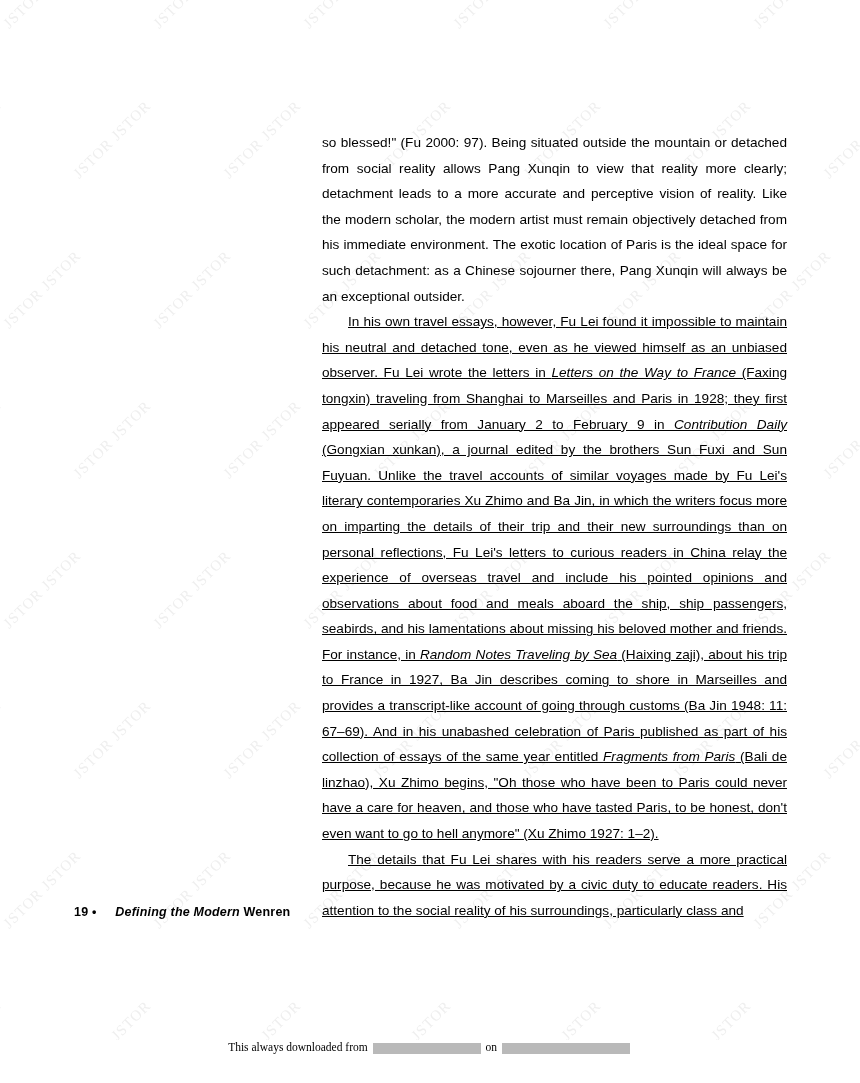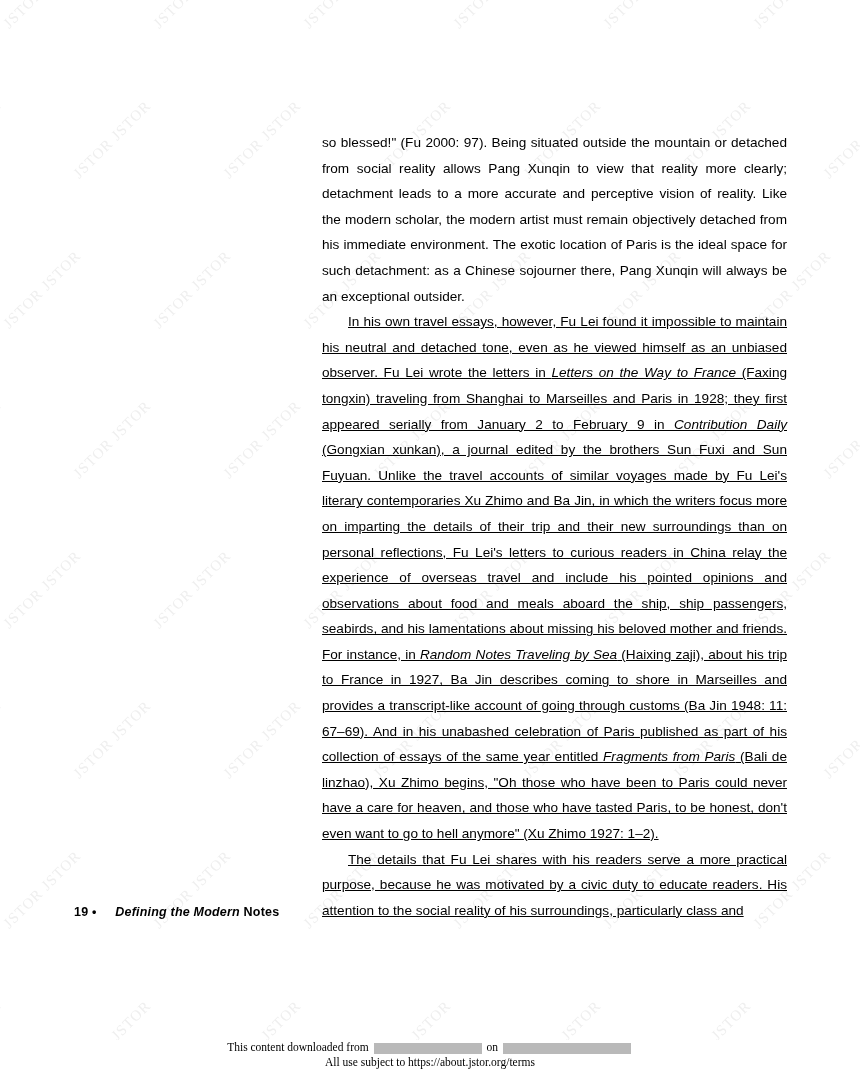--- a/index.html
+++ b/index.html
@@ -179,24 +179,23 @@
       <span class="wm" style="left: 820px; top: 1070px;">JSTOR  JSTOR</span>
     </div>
 
   <div id="text-column">
       <p class="">so blessed!" (Fu 2000: 97). Being situated outside the mountain or detached from social reality allows Pang Xunqin to view that reality more clearly; detachment leads to a more accurate and perceptive vision of reality. Like the modern scholar, the modern artist must remain objectively detached from his immediate environment. The exotic location of Paris is the ideal space for such detachment: as a Chinese sojourner there, Pang Xunqin will always be an exceptional outsider.</p>
       <p class="indent">In his own travel essays, however, Fu Lei found it impossible to maintain his neutral and detached tone, even as he viewed himself as an unbiased observer. Fu Lei wrote the letters in <i>Letters on the Way to France</i> (Faxing tongxin) traveling from Shanghai to Marseilles and Paris in 1928; they first appeared serially from January 2 to February 9 in <i>Contribution Daily</i> (Gongxian xunkan), a journal edited by the brothers Sun Fuxi and Sun Fuyuan. Unlike the travel accounts of similar voyages made by Fu Lei's literary contemporaries Xu Zhimo and Ba Jin, in which the writers focus more on imparting the details of their trip and their new surroundings than on personal reflections, Fu Lei's letters to curious readers in China relay the experience of overseas travel and include his pointed opinions and observations about food and meals aboard the ship, ship passengers, seabirds, and his lamentations about missing his beloved mother and friends. For instance, in <i>Random Notes Traveling by Sea</i> (Haixing zaji), about his trip to France in 1927, Ba Jin describes coming to shore in Marseilles and provides a transcript-like account of going through customs (Ba Jin 1948: 11: 67–69). And in his unabashed celebration of Paris published as part of his collection of essays of the same year entitled <i>Fragments from Paris</i> (Bali de linzhao), Xu Zhimo begins, "Oh those who have been to Paris could never have a care for heaven, and those who have tasted Paris, to be honest, don't even want to go to hell anymore" (Xu Zhimo 1927: 1–2).</p>
       <p class="indent">The details that Fu Lei shares with his readers serve a more practical purpose, because he was motivated by a civic duty to educate readers. His attention to the social reality of his surroundings, particularly class and</p>
     </div>
 
   <div id="running-foot">
-    <span>19</span><span class="sep">&nbsp;</span><span class="sep">•</span><span class="sep">&nbsp;</span><span class="foot-title">Defining the Modern</span><span class="sep">&nbsp;</span><span>Notes</span>
+    <span>19</span><span class="sep">&nbsp;</span><span class="sep">•</span><span class="sep">&nbsp;</span><span class="foot-title">Defining the Modern</span><span class="sep">&nbsp;</span><span>Wenren</span>
   </div>
 
   <div id="jstor-footer">
-    <span>This content downloaded from</span>
+    <span>This always downloaded from</span>
     <span class="redact r1"></span>
     <span>on</span>
     <span class="redact r2"></span>
-    <span class="line2">All use subject to https://about.jstor.org/terms</span>
   </div>
 
 </div>
 
 </body></html>

